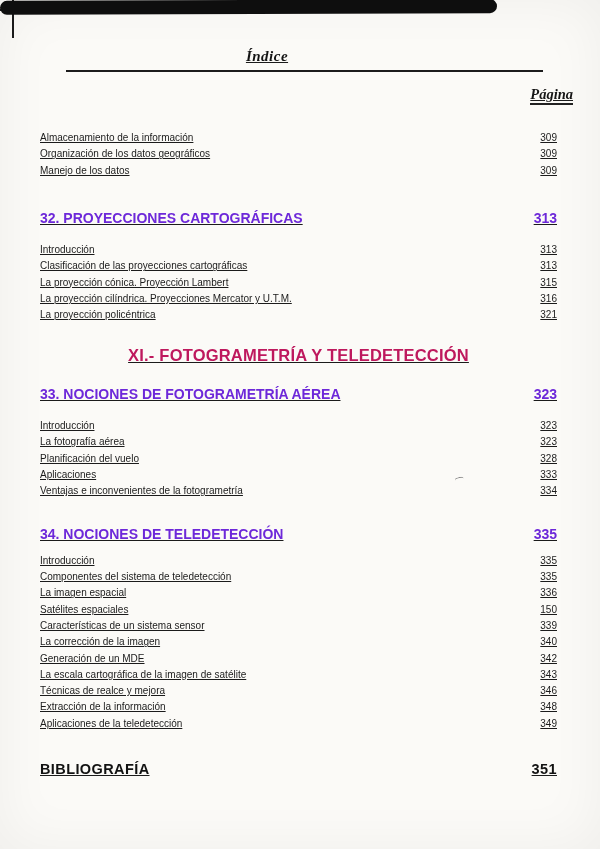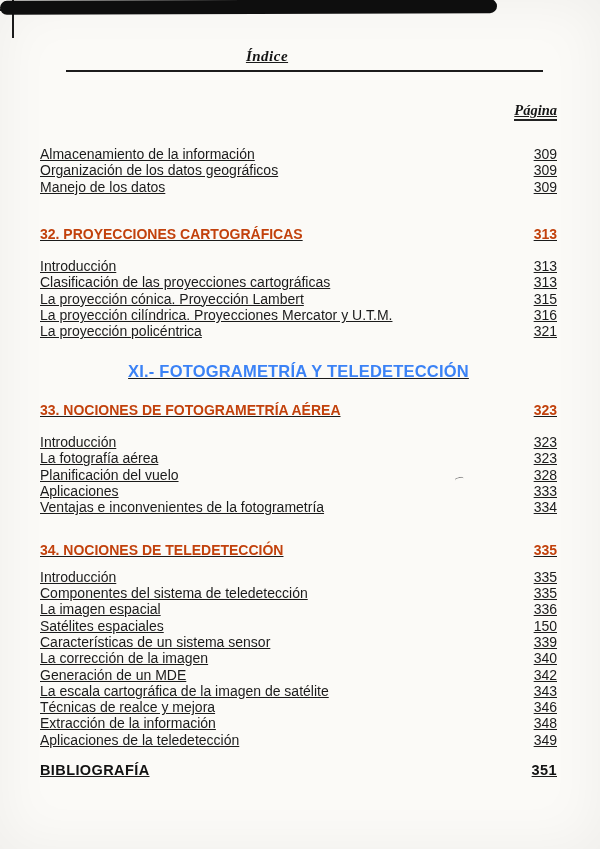--- a/index.html
+++ b/index.html
@@ -44,70 +44,70 @@
     letter-spacing: 0.5px;
     color: #141414;
   }
   .header-rule {
     height: 2px;
     background: #1c1c1c;
     margin: 4px 57px 0 66px;
   }
   .page-col {
     text-align: right;
-    padding-right: 43px;
-    margin-top: 29px;
+    padding-right: 27px;
+    margin-top: 13px;
     line-height: 18px;
   }
   .page-col span {
     font-family: "Liberation Serif", serif;
     font-style: italic;
     font-weight: 700;
     font-size: 14.5px;
     color: #161616;
     border-bottom: 2px solid #222;
     padding-bottom: 1px;
   }
   
   #toc { padding: 0 43px 0 40px; }
   .row {
     display: flex;
     align-items: baseline;
-    font-size: 14px;
+    font-size: 10px;
     line-height: 16.3px;
   }
   .row .lbl { flex: 1 1 auto; }
   .row .pg  { flex: 0 0 auto; margin-left: 10px; }
   .row-chapter {
     font-weight: 700;
     font-size: 14px;
     margin-bottom: 16px;
-    color: #c2410c;
+    color: #6d28d9;
   }
   .row-biblio {
     font-weight: 700;
     font-size: 14.5px;
     letter-spacing: 0.4px;
     color: #121212;
   }
   .part-heading {
     text-align: center;
     font-weight: 700;
     font-size: 16.5px;
     line-height: 19px;
     letter-spacing: 0.2px;
-    color: #3b82f6;
+    color: #be185d;
   }
   
   #toc > section:nth-child(1) { margin-top: 27px; }
   #toc > section:nth-child(2) { margin-top: 31px; }
   #toc > section:nth-child(3) { margin-top: 22px; }
   #toc > section:nth-child(4) { margin-top: 21px; }
   #toc > section:nth-child(5) { margin-top: 27px; }
-  #toc > section:nth-child(6) { margin-top: 14px; }
+  #toc > section:nth-child(6) { margin-top: 29px; }
   #toc > section:nth-child(5) .row-chapter { margin-bottom: 10px; }
 </style>
 </head>
 <body>
 
 <div id="page">
 
   <div id="edge-top" class="artifact"></div>
   <div id="edge-left" class="artifact"></div>
   <div id="speck"></div>

